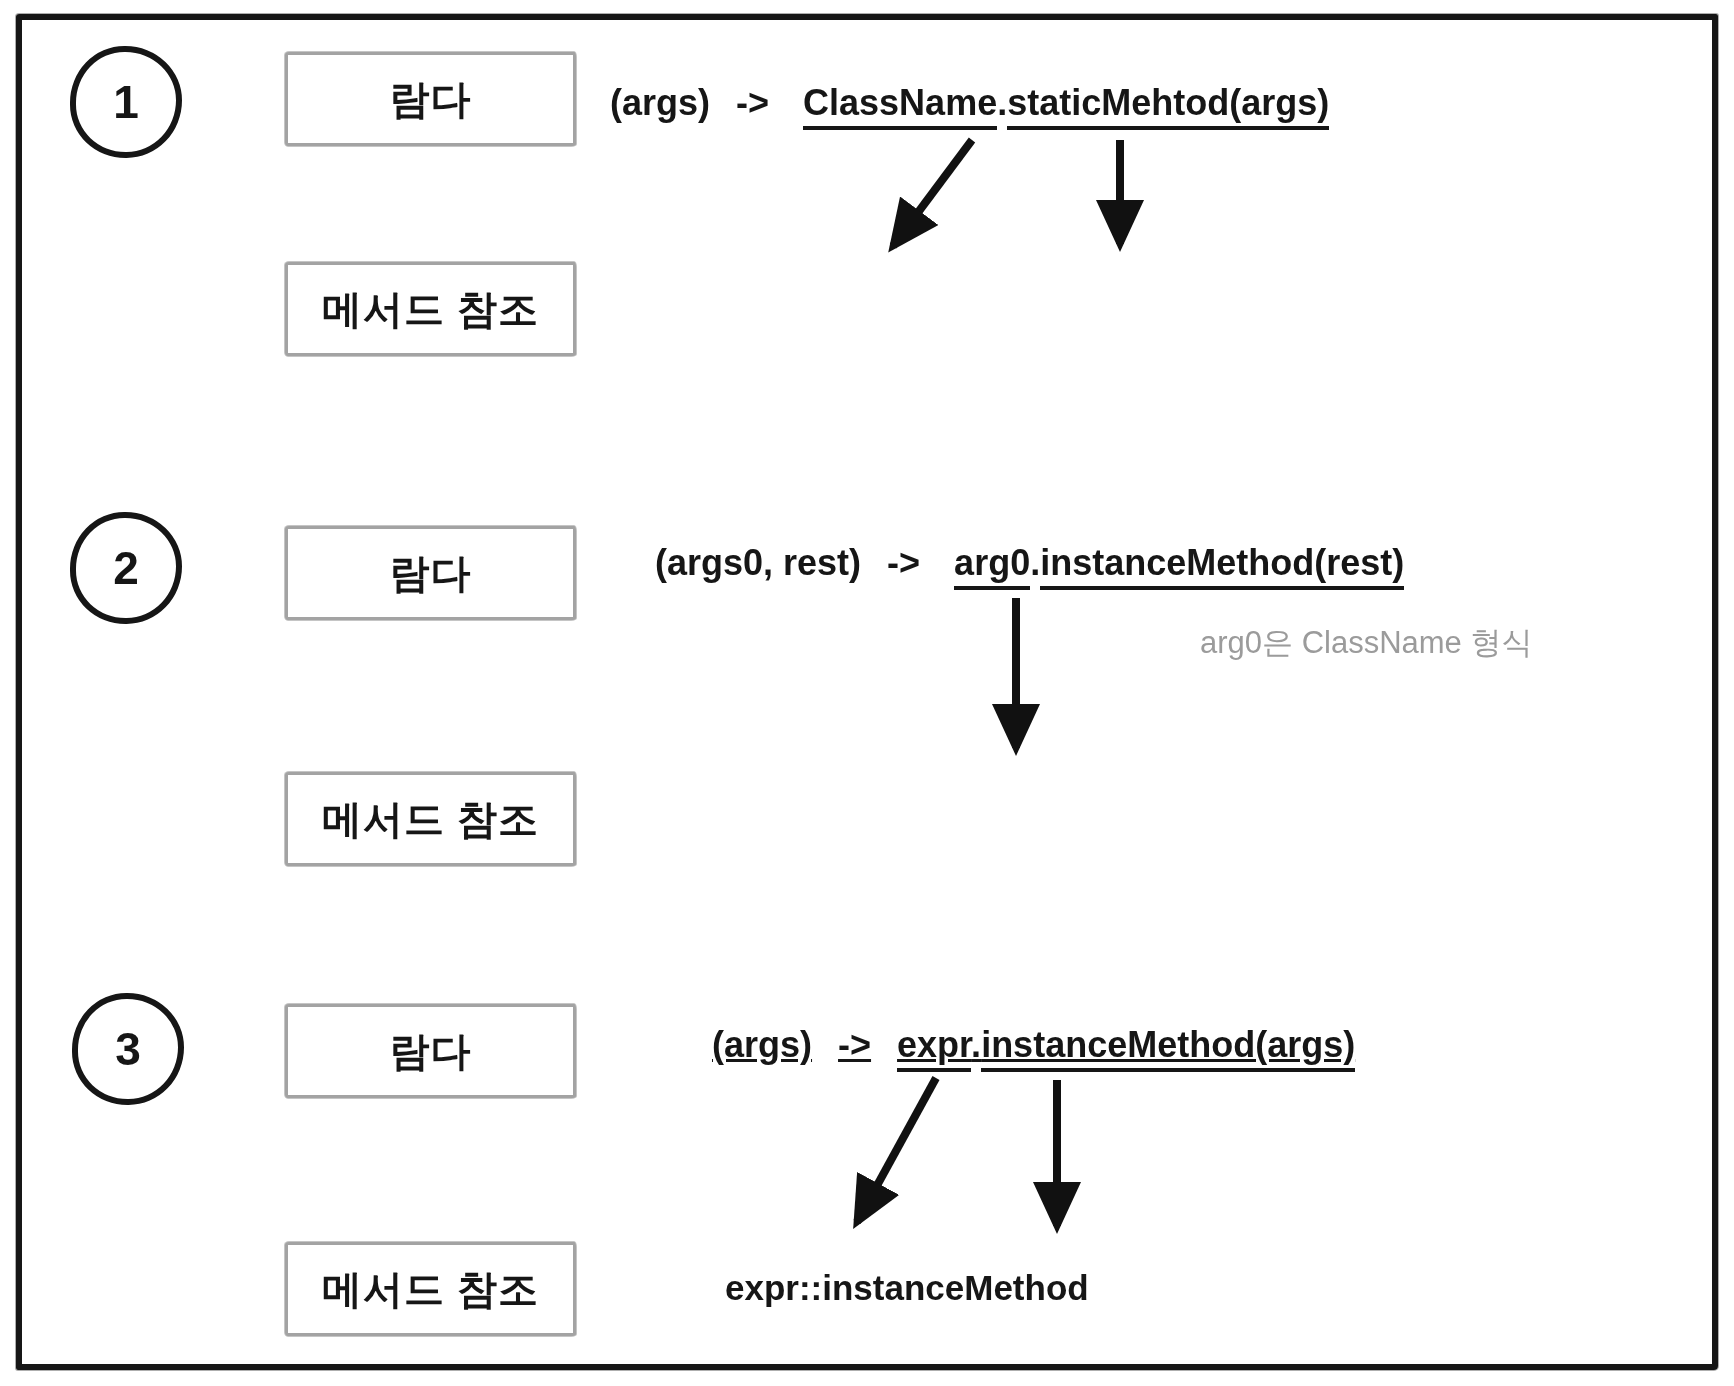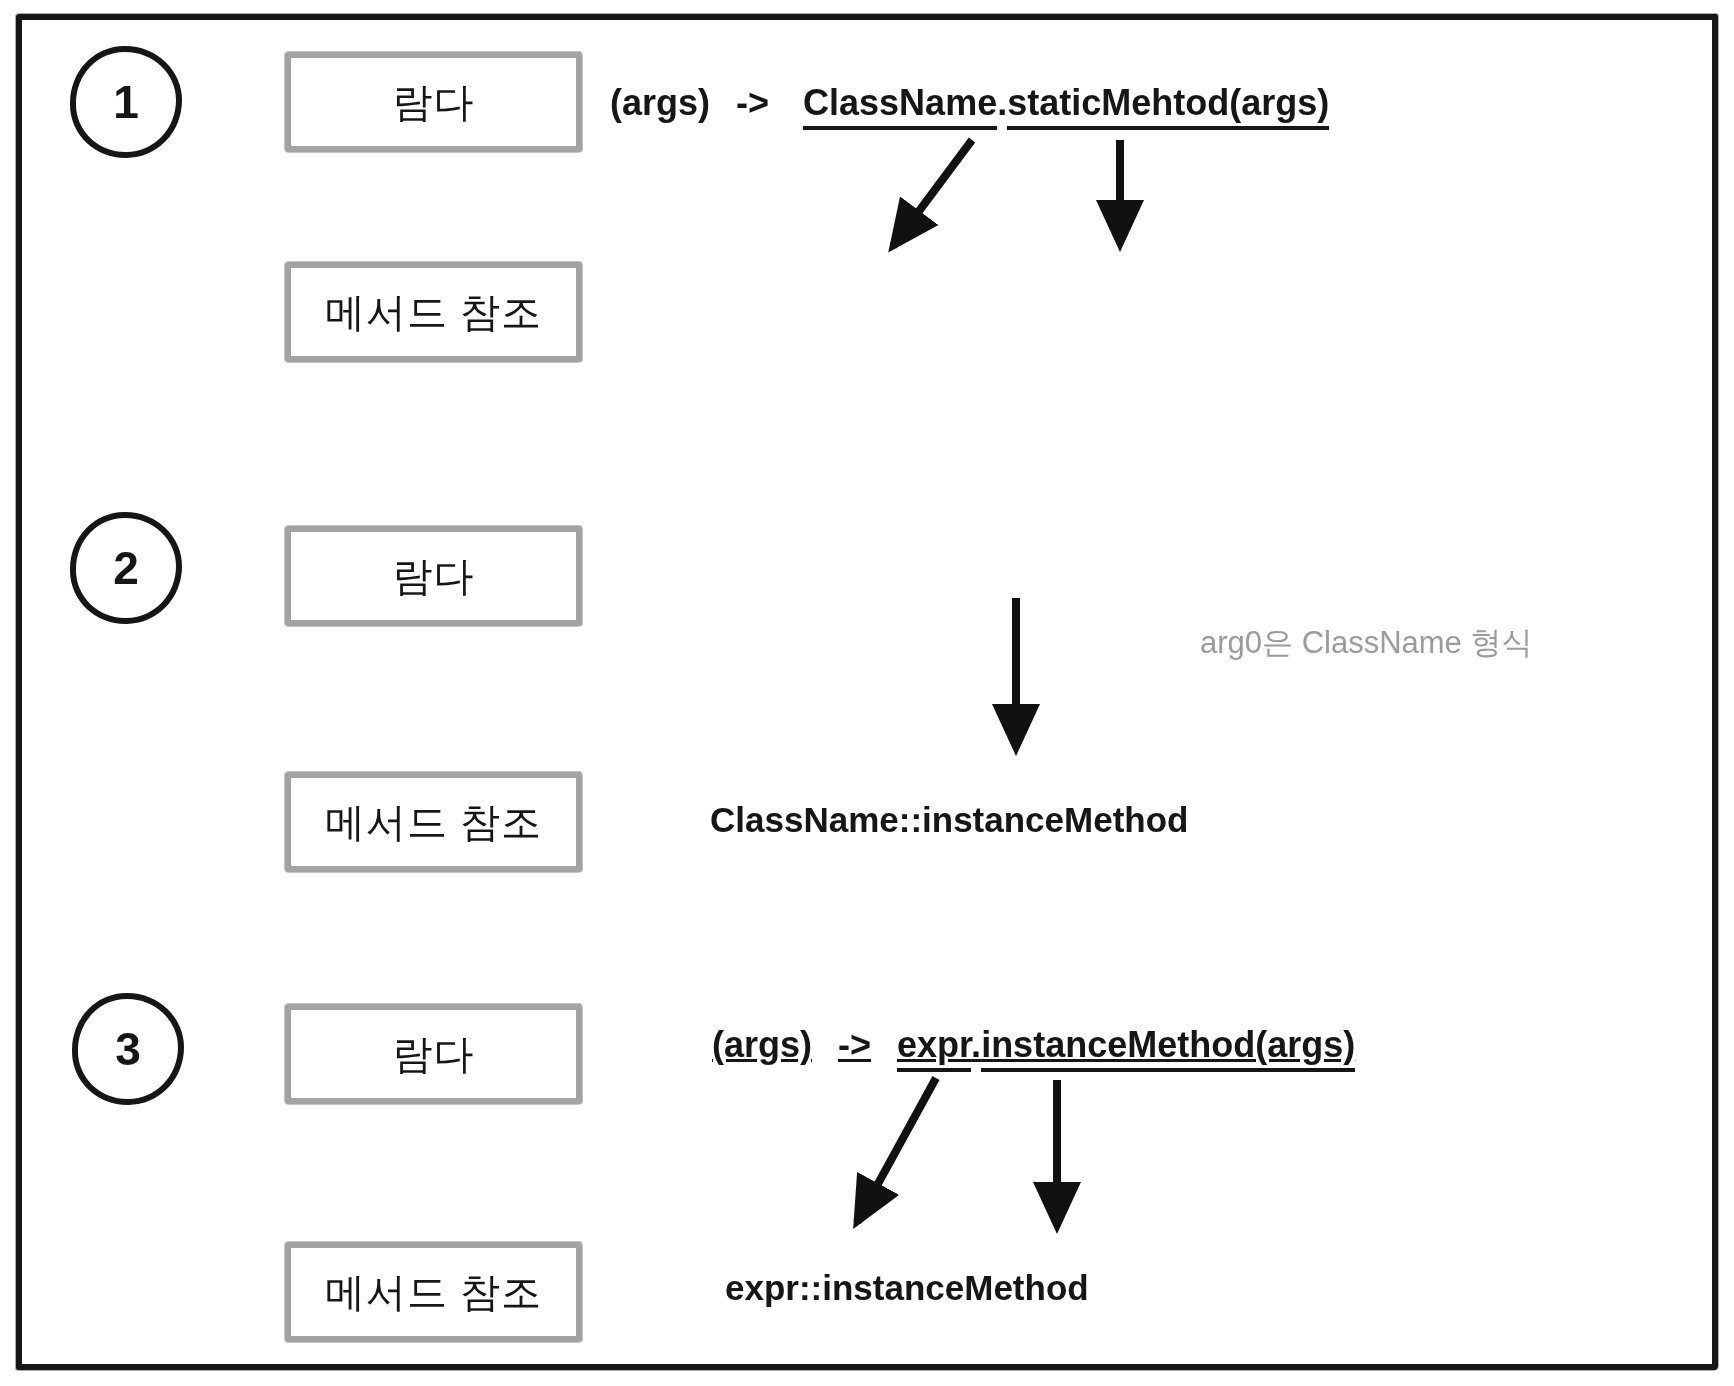--- a/index.html
+++ b/index.html
@@ -19,23 +19,23 @@
     border-radius:49% 51% 50% 50% / 51% 49% 52% 48%;
     display:flex;align-items:center;justify-content:center;
     font-size:46px;font-weight:bold;background:#fff;
   }
   .numcircle.n1{left:70px;top:46px;}
   .numcircle.n2{left:70px;top:512px;}
   .numcircle.n3{left:72px;top:993px;}
   
   .labelbox{
     position:absolute;left:285px;width:285px;height:88px;
-    border:6px solid #a3a3a3;border-radius:4px 2px 5px 3px / 3px 5px 2px 4px;
+    border:3px solid #a3a3a3;border-radius:4px 2px 5px 3px / 3px 5px 2px 4px;
     display:flex;align-items:center;justify-content:center;
-    font-size:40px;font-weight:normal;background:#fff;letter-spacing:1px;
+    font-size:40px;font-weight:bold;background:#fff;letter-spacing:1px;
     box-shadow:0 0 0 1px rgba(22,22,22,.25);
   }
   .box-l1{top:52px;}  .box-m1{top:262px;}
   .box-l2{top:526px;} .box-m2{top:772px;}
   .box-l3{top:1004px;}.box-m3{top:1242px;}
   
   .code{
     position:absolute;font-size:36px;font-weight:bold;white-space:nowrap;
     letter-spacing:0px;
   }
@@ -93,25 +93,27 @@
   <div class="labelbox box-m1">
     <span>메서드 참조</span>
   </div>
 
   <div class="numcircle n2">
     <span>2</span>
   </div>
   <div class="labelbox box-l2">
     <span>람다</span>
   </div>
+  <div class="code code-2">
+    <span>(args0, rest)</span><span class="gap-s"></span><span>-&gt;</span><span class="gap-m"></span><span class="u">arg0</span><span>.</span><span class="u">instanceMethod(rest)</span>
+  </div>
   <div class="note">arg0은 ClassName 형식</div>
   <div class="labelbox box-m2">
     <span>메서드 참조</span>
   </div>
-  <div class="ref ref-2">ClassName::instanceMethod</div>
 
   <div class="numcircle n3">
     <span>3</span>
   </div>
   <div class="labelbox box-l3">
     <span>람다</span>
   </div>
   <div class="code code-3">
     <span>(args)</span><span class="gap-s"></span><span>-&gt;</span><span class="gap-s"></span><span class="u">expr</span><span>.</span><span class="u">instanceMethod(args)</span>
   </div>

